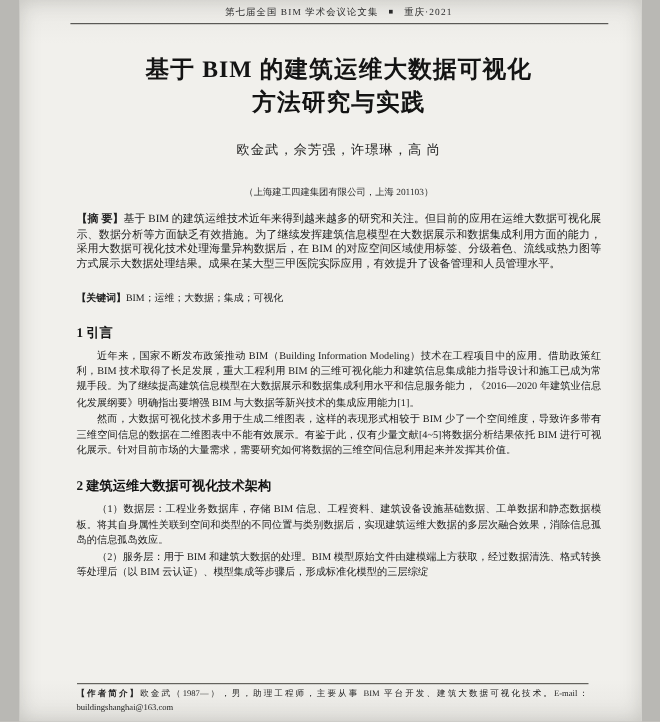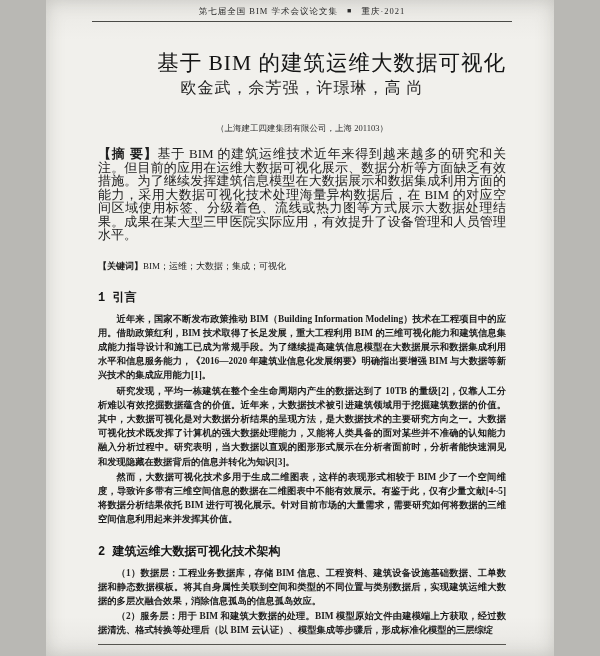--- a/index.html
+++ b/index.html
@@ -3,29 +3,29 @@
 <meta charset="utf-8">
 <style>
   html, body {
     margin: 0;
     padding: 0;
     background: #b9b8b4;
     font-family: "Liberation Serif", "DejaVu Serif", serif;
   }
   .page {
     position: relative;
-    width: 508px;
+    width: 565px;
     height: 656px;
     margin: 0 auto;
     background: #efeeea;
     background-image: linear-gradient(180deg, #e9e8e4 0%, #f1f0ec 6%, #f1f0ec 94%, #e7e6e2 100%);
     box-shadow: inset 0 0 18px rgba(90,90,85,0.25);
     color: #1c1c1c;
     box-sizing: border-box;
-    padding: 6px 48px 0 52px;
+    padding: 6px 36px 0 52px;
     overflow: hidden;
   }
   .running-head {
     text-align: center;
     font-size: 8.5px;
     letter-spacing: 1px;
     color: #2a2a2a;
     padding-bottom: 3px;
   }
   .running-head .sep {
@@ -33,73 +33,72 @@
     margin: 0 6px;
     font-size: 7px;
     vertical-align: 1px;
   }
   .head-rule {
     border: none;
     border-top: 1px solid #4a4a46;
     margin: 0 -6px 0 -6px;
   }
   .title {
-    text-align: right;
-    font-weight: normal;
+    text-align: center;
+    font-weight: bold;
     font-size: 21.5px;
     line-height: 30px;
     margin: 26px 0 0 0;
     letter-spacing: 1px;
     color: #141414;
   }
   .authors {
     text-align: center;
-    font-size: 16px;
-    margin-top: 0;
+    font-size: 12px;
+    margin-top: 20px;
     letter-spacing: 1px;
   }
   .affiliation {
     text-align: center;
     font-size: 8.5px;
     margin-top: 24px;
     color: #2b2b2b;
   }
   .abstract {
-    font-size: 13px;
+    font-size: 10px;
     line-height: 13.5px;
     text-align: justify;
     margin-top: 12px;
     color: #202020;
   }
   .abstract .label, .keywords .label, .footnote .label {
     font-weight: bold;
     font-family: "Liberation Sans", "DejaVu Sans", sans-serif;
   }
   .keywords {
     font-size: 9px;
     line-height: 13px;
     margin-top: 18px;
     text-align: justify;
   }
   .sec-heading {
     font-size: 12px;
     font-weight: bold;
-    font-family: Liberation Mono, monospace;
+    font-family: Liberation Serif, serif;
     margin-top: 16px;
     margin-bottom: 6px;
     color: #131313;
   }
   .body-par {
     font-size: 9.3px;
     line-height: 14.2px;
     text-align: justify;
     text-indent: 2em;
     margin: 0 0 1px 0;
     color: #202020;
-    font-weight: bold;
   }
   .footer {
     position: absolute;
     left: 52px;
     right: 48px;
     bottom: 8px;
   }
   .foot-rule {
     border: none;
     border-top: 1px solid #55544f;
@@ -119,36 +118,37 @@
 
   <div class="running-head">
     <span>第七届全国 BIM 学术会议论文集</span>
     <span class="sep">■</span>
     <span>重庆·2021</span>
   </div>
   <hr class="head-rule">
 
   <div class="title">
     <div>基于 BIM 的建筑运维大数据可视化</div>
+    <div>方法研究与实践</div>
   </div>
 
   <div class="authors">欧金武，佘芳强，许璟琳，高  尚</div>
 
   <div class="affiliation">（上海建工四建集团有限公司，上海 201103）</div>
 
   <p class="abstract"><span class="label">【摘  要】</span><span>基于 BIM 的建筑运维技术近年来得到越来越多的研究和关注。但目前的应用在运维大数据可视化展示、数据分析等方面缺乏有效措施。为了继续发挥建筑信息模型在大数据展示和数据集成利用方面的能力，采用大数据可视化技术处理海量异构数据后，在 BIM 的对应空间区域使用标签、分级着色、流线或热力图等方式展示大数据处理结果。成果在某大型三甲医院实际应用，有效提升了设备管理和人员管理水平。</span></p>
 
   <p class="keywords"><span class="label">【关键词】</span><span>BIM；运维；大数据；集成；可视化</span></p>
 
   <div class="sec-heading">1  引言</div>
   <p class="body-par">近年来，国家不断发布政策推动 BIM（Building Information Modeling）技术在工程项目中的应用。借助政策红利，BIM 技术取得了长足发展，重大工程利用 BIM 的三维可视化能力和建筑信息集成能力指导设计和施工已成为常规手段。为了继续提高建筑信息模型在大数据展示和数据集成利用水平和信息服务能力，《2016—2020 年建筑业信息化发展纲要》明确指出要增强 BIM 与大数据等新兴技术的集成应用能力[1]。</p>
-  <p class="body-par">研究发现，平均一栋建筑在整个全生命周期内产生的数据达到了 10TB 的量级[2]，仅靠人工分析难以有效挖掘数据蕴含的价值。近年来，大数据技术被引进建筑领域用于挖掘建筑数据的价值。其中，大数据可视化是对大数据分析结果的呈现方法，是大数据技术的主要研究方向之一。大数据可视化技术既发挥了计算机的强大数据处理能力，又能将人类具备的面对某些并不准确的认知能力融入分析过程中。研究表明，当大数据以直观的图形形式展示在分析者面前时，分析者能快速洞见和发现隐藏在数据背后的信息并转化为知识[3]。</p>
   <p class="body-par">然而，大数据可视化技术多用于生成二维图表，这样的表现形式相较于 BIM 少了一个空间维度，导致许多带有三维空间信息的数据在二维图表中不能有效展示。有鉴于此，仅有少量文献[4~5]将数据分析结果依托 BIM 进行可视化展示。针对目前市场的大量需求，需要研究如何将数据的三维空间信息利用起来并发挥其价值。</p>
 
   <div class="sec-heading">2  建筑运维大数据可视化技术架构</div>
   <p class="body-par">（1）数据层：工程业务数据库，存储 BIM 信息、工程资料、建筑设备设施基础数据、工单数据和静态数据模板。将其自身属性关联到空间和类型的不同位置与类别数据后，实现建筑运维大数据的多层次融合效果，消除信息孤岛的信息孤岛效应。</p>
   <p class="body-par">（2）服务层：用于 BIM 和建筑大数据的处理。BIM 模型原始文件由建模端上方获取，经过数据清洗、格式转换等处理后（以 BIM 云认证）、模型集成等步骤后，形成标准化模型的三层综绽</p>
 
   <div class="footer">
     <hr class="foot-rule">
+    <div class="footnote"><span class="label">【作者简介】</span><span>欧金武（1987—），男，助理工程师，主要从事 BIM 平台开发、建筑大数据可视化技术。E-mail：buildingshanghai@163.com</span></div>
   </div>
 
 </div>
 
 </body></html>

